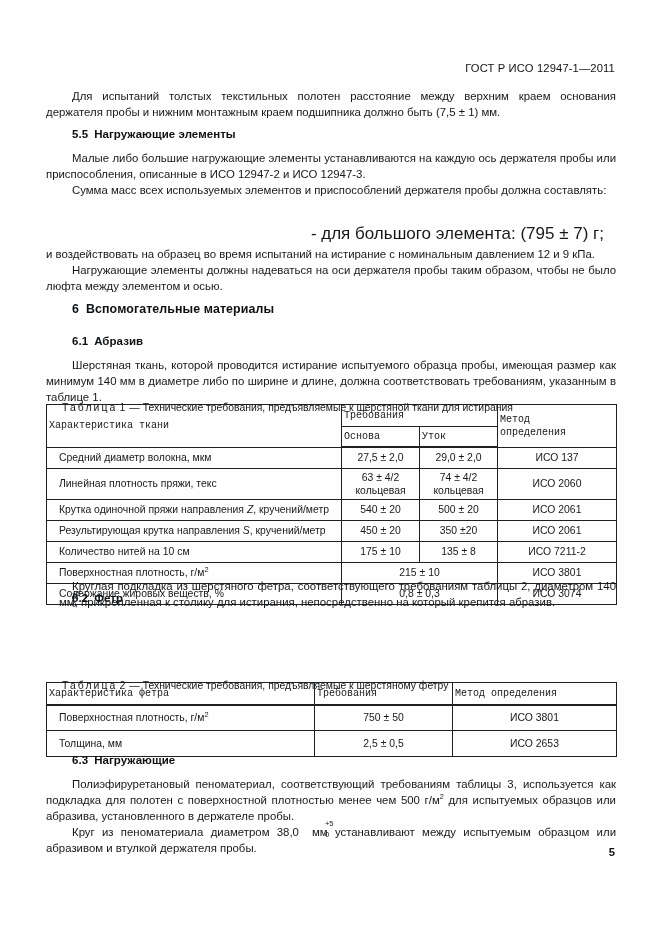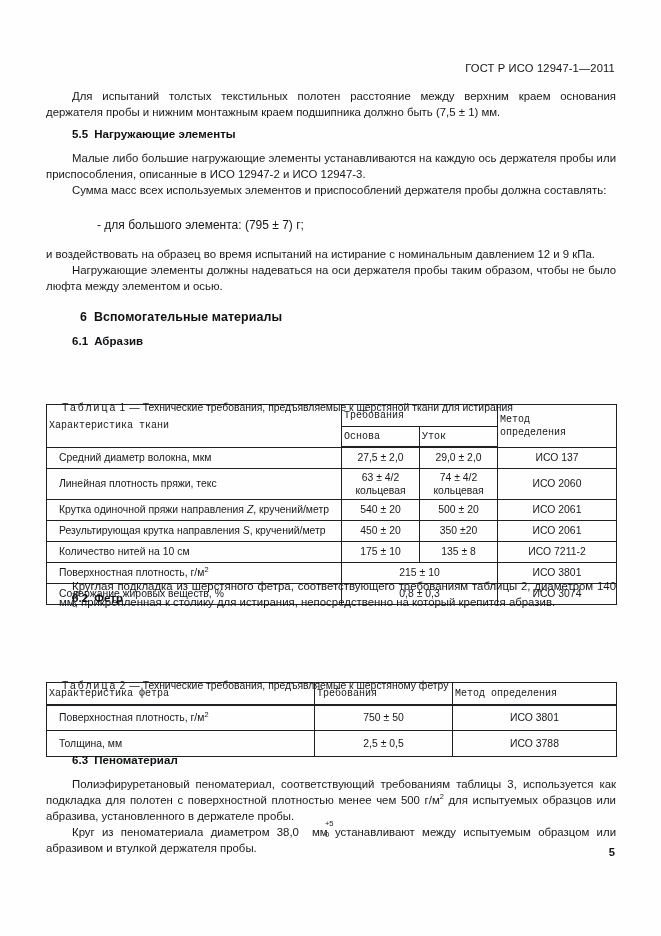--- a/index.html
+++ b/index.html
@@ -46,31 +46,32 @@
     line-height: 16.1px;
     text-align: justify;
     color: #15181b;
     margin: 0;
     hyphens: manual;
   }
   .para.indent {
     text-indent: 26px;
   }
   .dash-item {
-    font-size: 12px;
+    font-size: 17px;
     line-height: 16.1px;
-    margin: 3px;
+    margin: 12px;
     padding-left: 48px;
     color: #15181b;
+    text-align: right;
   }
 
   h2.sec {
     font-size: 12.4px;
     font-weight: bold;
-    margin: 8px;
+    margin: 0;
     padding-left: 26px;
     color: #0e1114;
     letter-spacing: 0.1px;
   }
   h3.subsec {
     font-size: 11.5px;
     font-weight: bold;
     margin: 0;
     padding-left: 26px;
     color: #0e1114;
@@ -209,20 +210,23 @@
   </div>
 
   <div class="block" style="top:302px;">
     <h2 class="sec"><span class="num">6</span><span>Вспомогательные материалы</span></h2>
   </div>
 
   <div class="block" style="top:335px;">
     <h3 class="subsec"><span class="num">6.1</span><span>Абразив</span></h3>
   </div>
 
+  <div class="block" style="top:357px;">
+    <p class="para indent">Шерстяная ткань, которой проводится истирание испытуемого образца пробы, имеющая размер как минимум 140 мм в диаметре либо по ширине и длине, должна соответствовать требованиям, указанным в таблице 1.</p>
+  </div>
 
   <div class="block" style="top:386px;">
     <p class="tbl-caption"><span class="tword">Таблица</span><span class="tnum">1</span><span class="tdash">—</span><span>Технические требования, предъявляемые к шерстяной ткани для истирания</span></p>
   </div>
 
   <div class="block" style="top:404px;">
     <table class="gost">
       <colgroup>
         <col style="width:295px">
         <col style="width:78px">
@@ -316,28 +320,28 @@
       </thead>
       <tbody>
           <tr class="row-std" style="height: 26px;">
             <td class="c-char">Поверхностная плотность, г/м<sup class="ss">2</sup></td>
             <td class="c-val">750 ± 50</td>
             <td class="c-val">ИСО 3801</td>
           </tr>
           <tr class="row-std" style="height: 26px;">
             <td class="c-char">Толщина, мм</td>
             <td class="c-val">2,5 ± 0,5</td>
-            <td class="c-val">ИСО 3788</td>
+            <td class="c-val">ИСО 2653</td>
           </tr>
         </tbody>
     </table>
   </div>
 
   <div class="block" style="top:754px;">
-    <h3 class="subsec"><span class="num">6.3</span><span>Пеноматериал</span></h3>
+    <h3 class="subsec"><span class="num">6.3</span><span>Нагружающие</span></h3>
   </div>
 
   <div class="block" style="top:776px;">
     <p class="para indent"><span>Полиэфируретановый пеноматериал, соответствующий требованиям таблицы 3, используется как подкладка для полотен с поверхностной плотностью менее чем 500 г/м</span><sup class="ss">2</sup><span> для испытуемых образцов или абразива, установленного в держателе пробы.</span></p>
   </div>
 
   <div class="block" style="top:824px;">
     <p class="para indent" style="text-align:justify;"><span>Круг из пеноматериала диаметром 38,0</span><span class="frac-sup"><span class="up">+5</span><span class="dn">0</span></span><span>мм устанавливают между испытуемым образцом или абразивом и втулкой держателя пробы.</span></p>
   </div>
 

